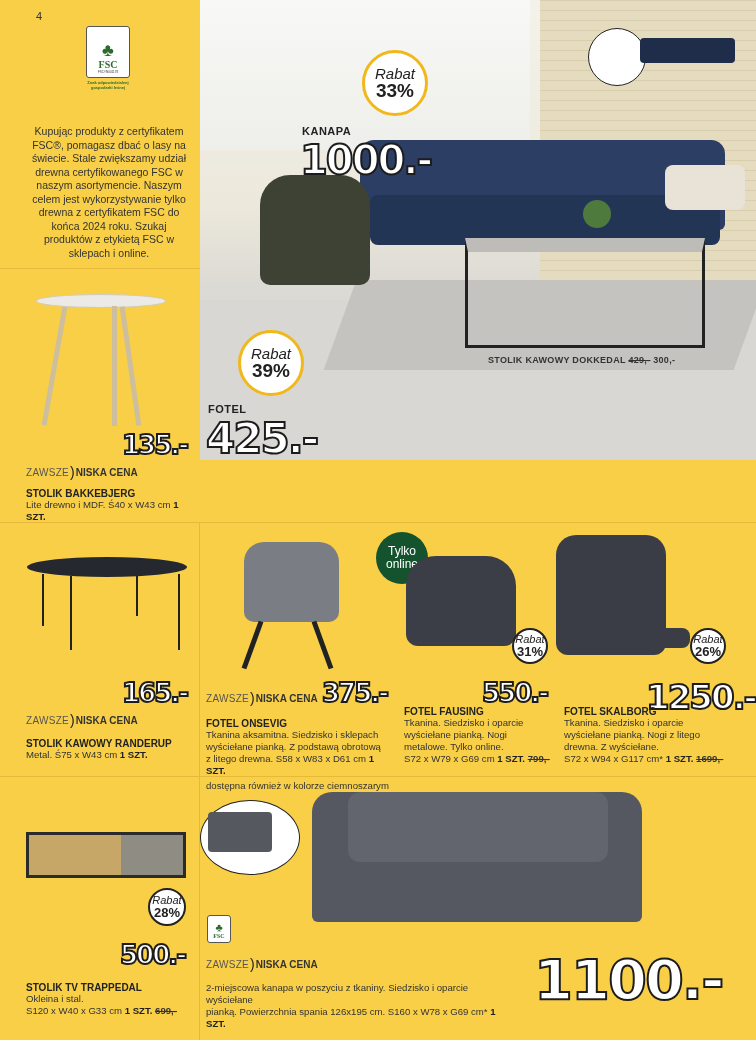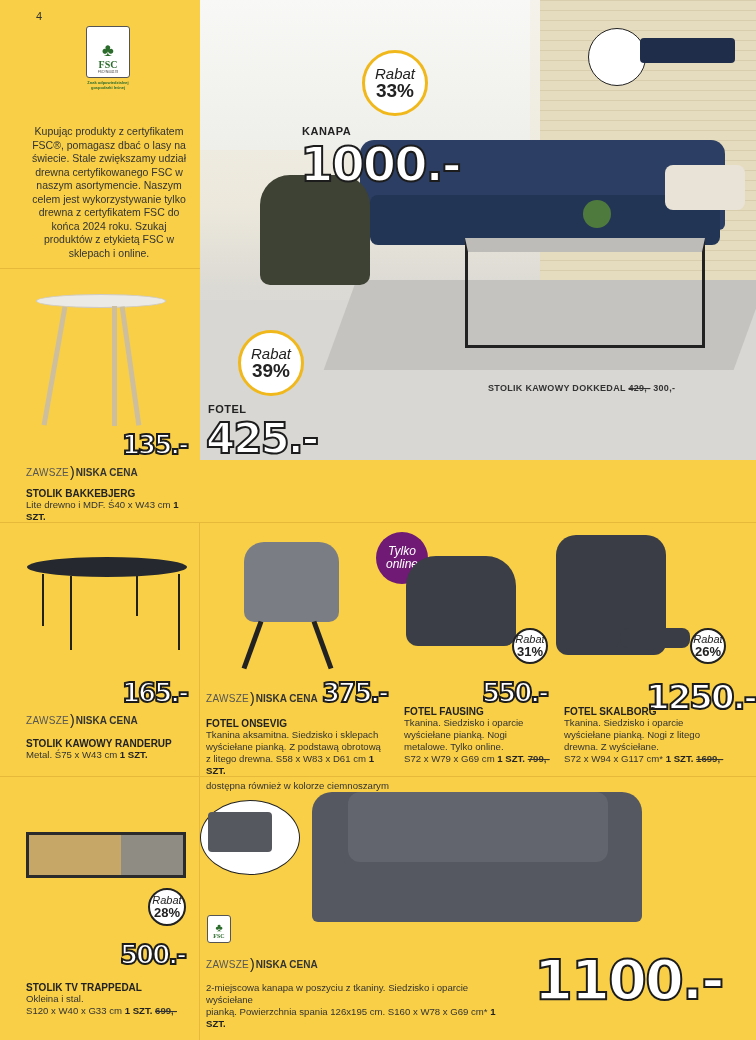--- a/index.html
+++ b/index.html
@@ -43,21 +43,21 @@
   .zns { display: flex; align-items: center; font-size: 10px; }
   .zns .z { color: #555; letter-spacing: 0.3px; text-align: center; }
   .zns .curve { font-size: 14px; color: #222; margin: 0 1px; }
   .zns .n { font-weight: bold; color: #333; }
 
   .pname { font-weight: bold; font-size: 10px; color: #222; }
   .pdesc { font-size: 9.6px; line-height: 12px; color: #333; }
   .pdesc b { color: #222; }
   .strike { text-decoration: line-through; font-weight: bold; }
 
-  .tylko { left: 376px; top: 532px; width: 52px; height: 52px; border-radius: 50%; background: #701a75; color: #fff; font-style: italic; font-size: 12px; line-height: 13px; display: flex; flex-direction: column; align-items: center; justify-content: center; }
+  .tylko { left: 376px; top: 532px; width: 52px; height: 52px; border-radius: 50%; background: #14532d; color: #fff; font-size: 12px; line-height: 13px; display: flex; flex-direction: column; align-items: center; justify-content: center; }
 
   .obj { position: absolute; }
 </style>
 </head>
 <body>
 
 <div class="abs pagenum">4</div>
 
 <div class="abs fsc-logo">
   <span class="tree">♣</span>
@@ -85,30 +85,30 @@
   <div class="abs hero-pillow"></div>
   <div class="abs armchair"></div>
   <div class="abs coffee-table"></div>
   <div class="abs plant"></div>
 
   <div class="abs bubble" style="left:162px;top:50px;width:66px;height:66px;">
     <span class="rb">Rabat</span>
     <span class="pc">33%</span>
   </div>
   <div class="abs label-upper" style="left:102px;top:125px;">KANAPA</div>
-  <div class="abs price" style="left:100px;top:140px;font-size:48px;">1000.-</div>
+  <div class="abs price" style="left:100px;top:140px;font-size:40px;">1000.-</div>
 
   <div class="abs bubble" style="left:38px;top:330px;width:66px;height:66px;">
     <span class="rb">Rabat</span>
     <span class="pc">39%</span>
   </div>
   <div class="abs label-upper" style="left:8px;top:403px;">FOTEL</div>
   <div class="abs price" style="left:6px;top:418px;font-size:42px;">425.-</div>
 
-  <div class="abs" style="left:288px;top:355px;font-size:9px;font-weight:bold;color:#333;letter-spacing:0.3px;white-space:nowrap;margin-top:28px;">
+  <div class="abs" style="left:288px;top:355px;font-size:9px;font-weight:bold;color:#333;letter-spacing:0.3px;white-space:nowrap;">
     <span>STOLIK KAWOWY DOKKEDAL</span>
     <span class="strike">429,-</span>
     <span>300,-</span>
   </div>
 
 </div>
 
 <div class="obj" style="left:36px;top:294px;width:130px;height:14px;border-radius:50%;background:#eceae6;border:1px solid #cfcbc4;"></div>
 <div class="obj" style="left:52px;top:306px;width:5px;height:120px;background:#cdbf9e;transform:rotate(10deg);"></div>
 <div class="obj" style="left:112px;top:306px;width:5px;height:120px;background:#cdbf9e;"></div>

